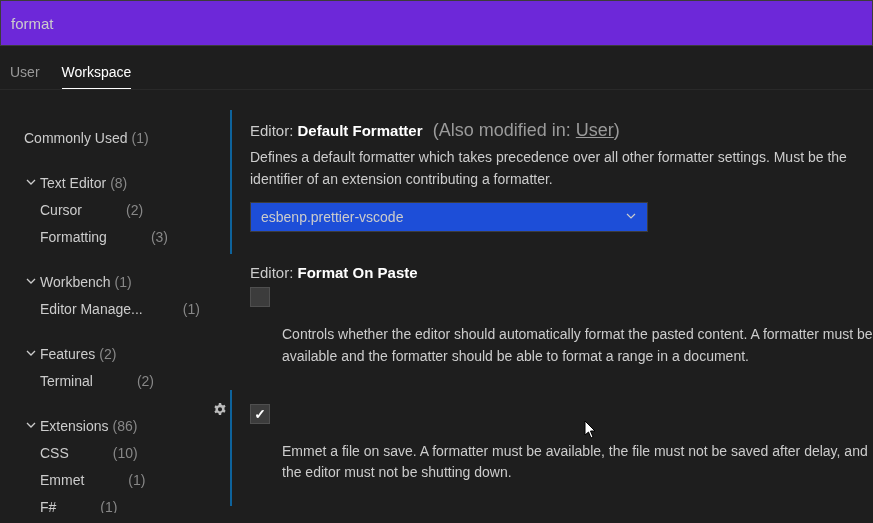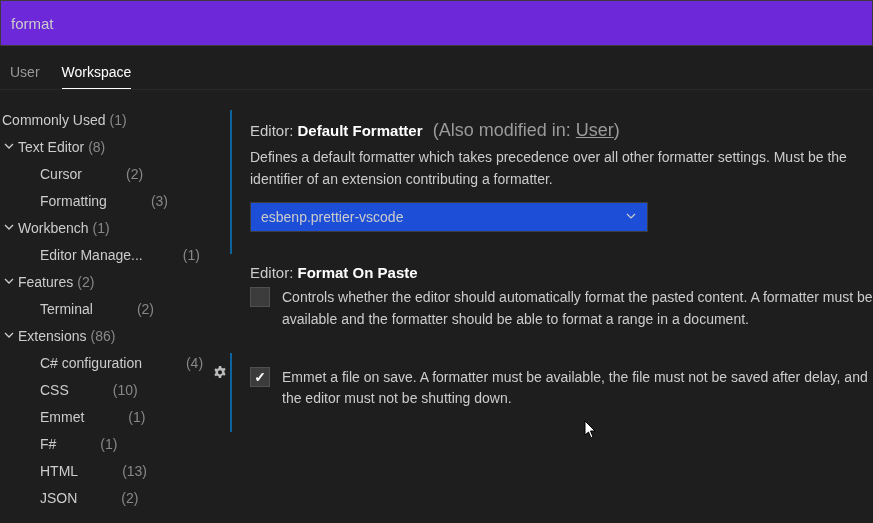--- a/index.html
+++ b/index.html
@@ -57,21 +57,21 @@
     font-size: 14px;
   }
   .tree-row {
     display: flex;
     align-items: center;
     height: 27px;
     padding-left: 14px;
     cursor: pointer;
     white-space: nowrap;
   }
-  .tree-row.level1 { padding-left: 2px; }
+  .tree-row.level1 { padding-left: 24px; margin-top: 18px; }
   .tree-row.level2 { padding-left: 40px; gap: 40px; }
   .chevron {
     display: inline-block;
     width: 14px;
     text-align: center;
     color: #cccccc;
     font-size: 11px;
     margin-right: 2px;
   }
   .tree-label { color: #cccccc; }
@@ -145,20 +145,21 @@
   .checkbox.checked::after {
     content: "✓";
     color: #ffffff;
     font-size: 14px;
     font-weight: bold;
   }
   .check-text {
     color: #cccccc;
     font-size: 14px;
     line-height: 1.55;
+    margin-top: 37px;
   }
   .cursor-icon {
     position: absolute;
     left: 584px;
     top: 420px;
     color: #ffffff;
     pointer-events: none;
     z-index: 10;
   }
   .gear-svg { width:16px; height:16px; }
@@ -217,24 +218,20 @@
       <div class="tree-row level2">
         <span class="tree-label">Terminal</span>
         <span class="tree-count"> (2)</span>
       </div>
       <div class="tree-row level1">
         <span class="chevron"><svg width="10" height="10" viewBox="0 0 10 10">
             <path d="M1 3 L5 7 L9 3" stroke="#cccccc" stroke-width="1.3" fill="none"></path>
           </svg></span>
         <span class="tree-label">Extensions</span>
         <span class="tree-count"> (86)</span>
-      </div>
-      <div class="tree-row level2">
-        <span class="tree-label">C# configuration</span>
-        <span class="tree-count"> (4)</span>
       </div>
       <div class="tree-row level2">
         <span class="tree-label">CSS</span>
         <span class="tree-count"> (10)</span>
       </div>
       <div class="tree-row level2">
         <span class="tree-label">Emmet</span>
         <span class="tree-count"> (1)</span>
       </div>
       <div class="tree-row level2">

